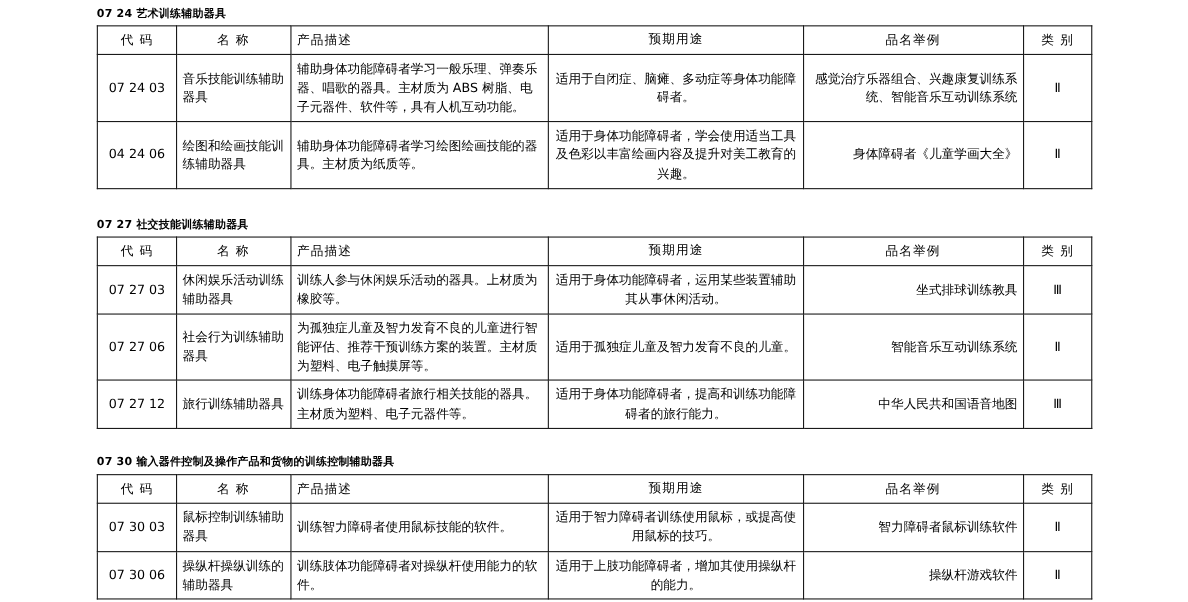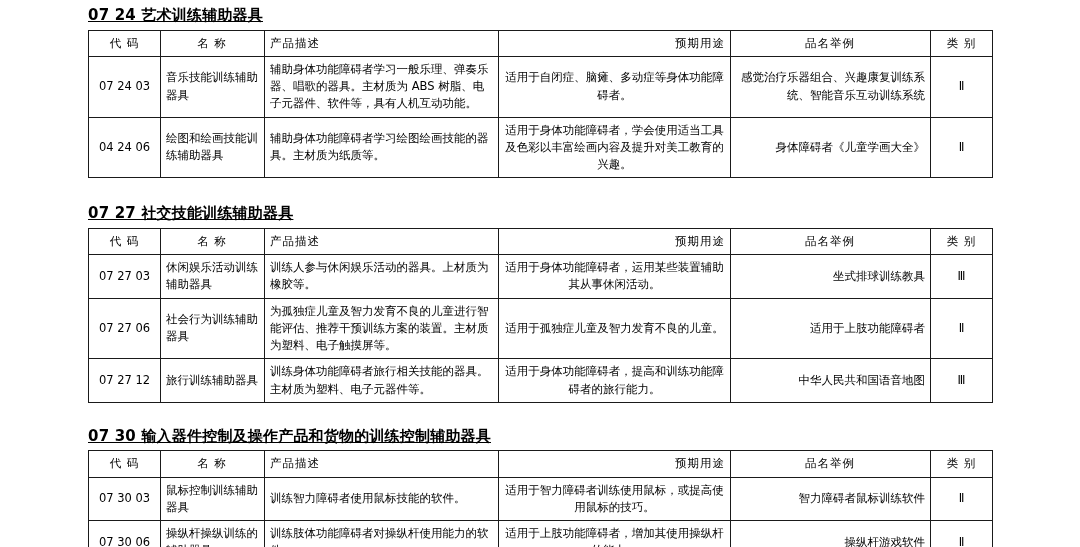--- a/index.html
+++ b/index.html
@@ -17,26 +17,25 @@
   }
   .page {
     position: relative;
     width: 1080px;
     padding: 6px 0 0 0;
   }
   .section {
     margin: 0 0 0 0;
   }
   .section-title {
-    font-size: 15px;
+    font-size: 10px;
     font-weight: bold;
     padding: 0 0 4px 88px;
     letter-spacing: 0.2px;
     line-height: 1.3;
-    text-decoration: underline;
   }
   .tbl-wrap {
     padding: 0 84px 0 88px;
   }
   table.grid {
     width: 876px;
     border-collapse: collapse;
     table-layout: fixed;
     border: 1px solid #0f172a;
   }
@@ -52,21 +51,21 @@
     text-align: center;
     font-weight: bold;
     font-size: 12px;
     padding: 2px 4px;
     height: 22px;
     letter-spacing: 1px;
   }
   .c-code   { width: 72px;  text-align: center; }
   .c-name   { width: 104px; text-align: left; padding-left: 8px; }
   .c-desc   { width: 234px; text-align: left; }
-  .c-use    { width: 232px; text-align: right; font-family: Liberation Mono, monospace; }
+  .c-use    { width: 232px; text-align: center; font-family: Liberation Mono, monospace; }
   .c-exam   { width: 200px; text-align: left; padding-left: 8px; }
   .c-cls    { width: 62px;  text-align: center; }
 
   td.code   { text-align: center; }
   td.name   { text-align: left; }
   td.desc   { text-align: left; }
   td.use    { text-align: center; }
   td.exam   { text-align: right; }
   td.cls    { text-align: center; }
 
@@ -137,21 +136,21 @@
             <td class="desc">训练人参与休闲娱乐活动的器具。上材质为橡胶等。</td>
             <td class="use">适用于身体功能障碍者，运用某些装置辅助其从事休闲活动。</td>
             <td class="exam">坐式排球训练教具</td>
             <td class="cls">Ⅲ</td>
           </tr>
           <tr>
             <td class="code">07 27 06</td>
             <td class="name">社会行为训练辅助器具</td>
             <td class="desc">为孤独症儿童及智力发育不良的儿童进行智能评估、推荐干预训练方案的装置。主材质为塑料、电子触摸屏等。</td>
             <td class="use">适用于孤独症儿童及智力发育不良的儿童。</td>
-            <td class="exam">适用于上肢功能障碍者</td>
+            <td class="exam">智能音乐互动训练系统</td>
             <td class="cls">Ⅱ</td>
           </tr>
           <tr>
             <td class="code">07 27 12</td>
             <td class="name">旅行训练辅助器具</td>
             <td class="desc">训练身体功能障碍者旅行相关技能的器具。主材质为塑料、电子元器件等。</td>
             <td class="use">适用于身体功能障碍者，提高和训练功能障碍者的旅行能力。</td>
             <td class="exam">中华人民共和国语音地图</td>
             <td class="cls">Ⅲ</td>
           </tr>

